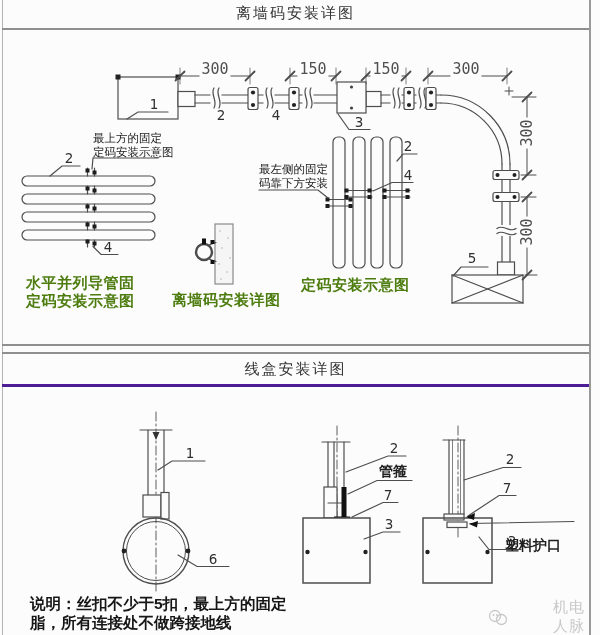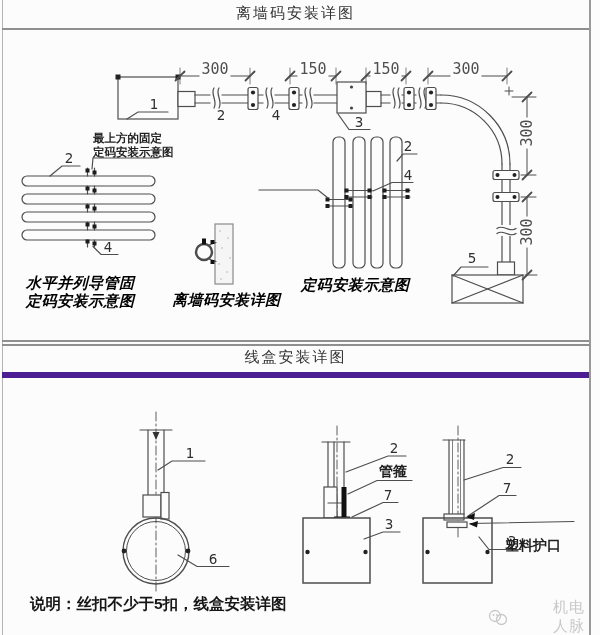--- a/index.html
+++ b/index.html
@@ -5,28 +5,28 @@
   html,body{margin:0;padding:0;background:#fff;}
   .sheet{position:relative;width:600px;height:635px;background:#fcfcfc;overflow:hidden;
          font-family:"Liberation Sans",sans-serif;color:#333;}
   .abs{position:absolute;}
   .ctr{transform:translateX(-50%);}
   .vline{position:absolute;width:1px;background:#b3b3b3;}
   .hline{position:absolute;height:2px;background:#8f8f8f;}
   .titlebar{position:absolute;left:2px;width:587px;text-align:center;
             font-size:15px;letter-spacing:2px;color:#333;}
   .t1{top:0;height:28px;line-height:26px;border-bottom:2px solid #8f8f8f;}
-  .t2{top:340px;height:30px;line-height:30px;border-top:2px solid #8f8f8f;border-bottom:6px solid #4c1d95;}
+  .t2{top:352px;height:30px;line-height:30px;border-top:2px solid #8f8f8f;border-bottom:3px solid #4c1d95;}
   .dim{font-family:"DejaVu Sans Mono",monospace;font-size:15px;line-height:15px;
        color:#4f4f4f;background:#fcfcfc;padding:0 2px;white-space:nowrap;}
   .rot{transform:translate(-50%,-50%) rotate(-90deg);}
   .plbl{font-family:"DejaVu Sans",sans-serif;font-size:13.5px;line-height:14px;color:#2e2e2e;}
   .cjk{font-size:14px;line-height:15px;font-weight:600;color:#1f1f1f;white-space:nowrap;}
-  .ann{font-size:11.5px;line-height:13.5px;font-weight:700;color:#222;white-space:nowrap;}
-  .cap{font-size:15px;line-height:18px;font-weight:600;color:#000000;letter-spacing:0.5px;white-space:nowrap;font-style:italic;}
+  .ann{font-size:11.5px;line-height:13.5px;font-weight:400;color:#222;white-space:nowrap;}
+  .cap{font-size:15px;line-height:18px;font-weight:600;color:#4d7c0f;letter-spacing:0.5px;white-space:nowrap;}
   .note{font-size:15.5px;line-height:19px;font-weight:600;color:#161616;white-space:nowrap;}
   .wm{display:flex;align-items:center;gap:5px;color:#c8c8c8;font-size:15px;letter-spacing:1px;}
   svg{display:block;}
 </style>
 </head>
 <body>
 
 <div class="sheet">
 
   <div class="vline" style="left:2px;top:0;height:635px;"></div>
@@ -300,32 +300,37 @@
   <div class="abs plbl ctr" style="left:507px;top:481px;">7</div>
   <div class="abs plbl ctr" style="left:512px;top:534px;">3</div>
 
   <div class="abs cjk ctr" style="left:393px;top:464px;">管箍</div>
   <div class="abs cjk ctr" style="left:533px;top:530px;margin-top:8px;">塑料护口</div>
 
   <div class="abs ann" style="left:93px;top:132px;">
     <div>最上方的固定</div>
     <div>定码安装示意图</div>
   </div>
+  <div class="abs ann" style="left:259px;top:163px;">
+    <div>最左侧的固定</div>
+    <div>码靠下方安装</div>
+  </div>
 
   <div class="abs cap" style="left:26px;top:274px;">
     <div>水平并列导管固</div>
     <div>定码安装示意图</div>
   </div>
   <div class="abs cap" style="left:172px;top:291px;">离墙码安装详图</div>
   <div class="abs cap" style="left:301px;top:276px;">
     <div>定码安装示意图</div>
   </div>
 
   <div class="abs note" style="left:30px;top:594px;">
-    <div>说明：丝扣不少于5扣，线盒安装详图</div>
+    <div>说明：丝扣不少于5扣，最上方的固定</div>
+    <div>脂，所有连接处不做跨接地线</div>
   </div>
 
   <div class="abs wm" style="left:487px;top:598px;gap:44px;">
     <span>
       <svg width="22" height="19" viewBox="0 0 22 19">
         <g stroke="#c8c8c8" fill="none" stroke-width="1.3">
           <circle cx="8" cy="8" r="5.5"></circle>
           <circle cx="14.5" cy="11.5" r="5"></circle>
           <circle cx="6.5" cy="7" r="1" fill="#c8c8c8" stroke="none"></circle>
           <circle cx="10" cy="7" r="1" fill="#c8c8c8" stroke="none"></circle>

